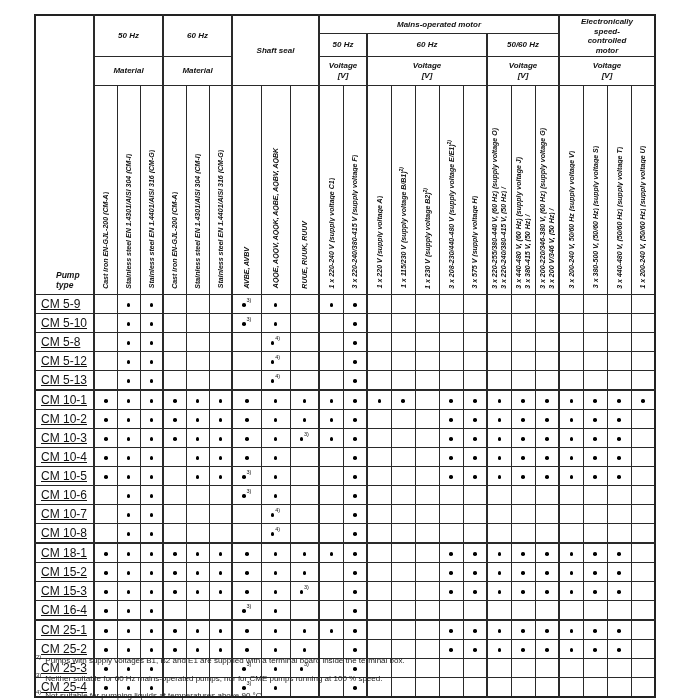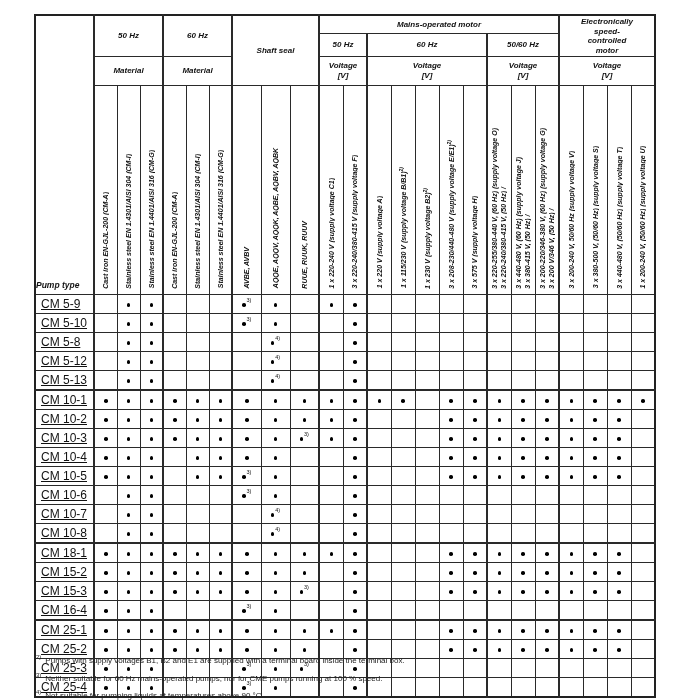--- a/index.html
+++ b/index.html
@@ -3,21 +3,21 @@
 <meta charset="utf-8">
 <style>
   html,body{margin:0;padding:0;background:#fff;}
   .page{position:relative;width:700px;height:700px;background:#fff;overflow:hidden;
         font-family:"Liberation Sans",sans-serif;color:#111;}
   table{border-collapse:collapse;table-layout:fixed;position:absolute;left:34px;top:14px;
         border:2px solid #222;}
   th,td{border:1px solid #2a2a2a;padding:0;}
   th{font-weight:bold;font-size:8px;text-align:center;vertical-align:middle;line-height:9.5px;font-style:italic;}
   .bl2{border-left-width:2px;}
-  .corner{vertical-align:bottom;text-align:left;font-size:8.5px;padding:3px 3px 4px 0;}
+  .corner{vertical-align:bottom;text-align:left;font-size:8.5px;padding:3px 3px 4px 20px;}
   .h1{height:13px;}
   .h2{height:16px;}
   .h3 th{height:28px;}
   .wrapcell{padding:1px 20px;}
   .vcell div{line-height:10px;}
   .rot{height:208px;vertical-align:bottom;}
   .rot-box{display:inline-block;writing-mode:vertical-lr;transform:rotate(180deg);
            font-size:7px;font-weight:bold;line-height:9px;text-align:left;
            padding:3px 0;white-space:nowrap;}
   .rot-box .line{display:block;}

